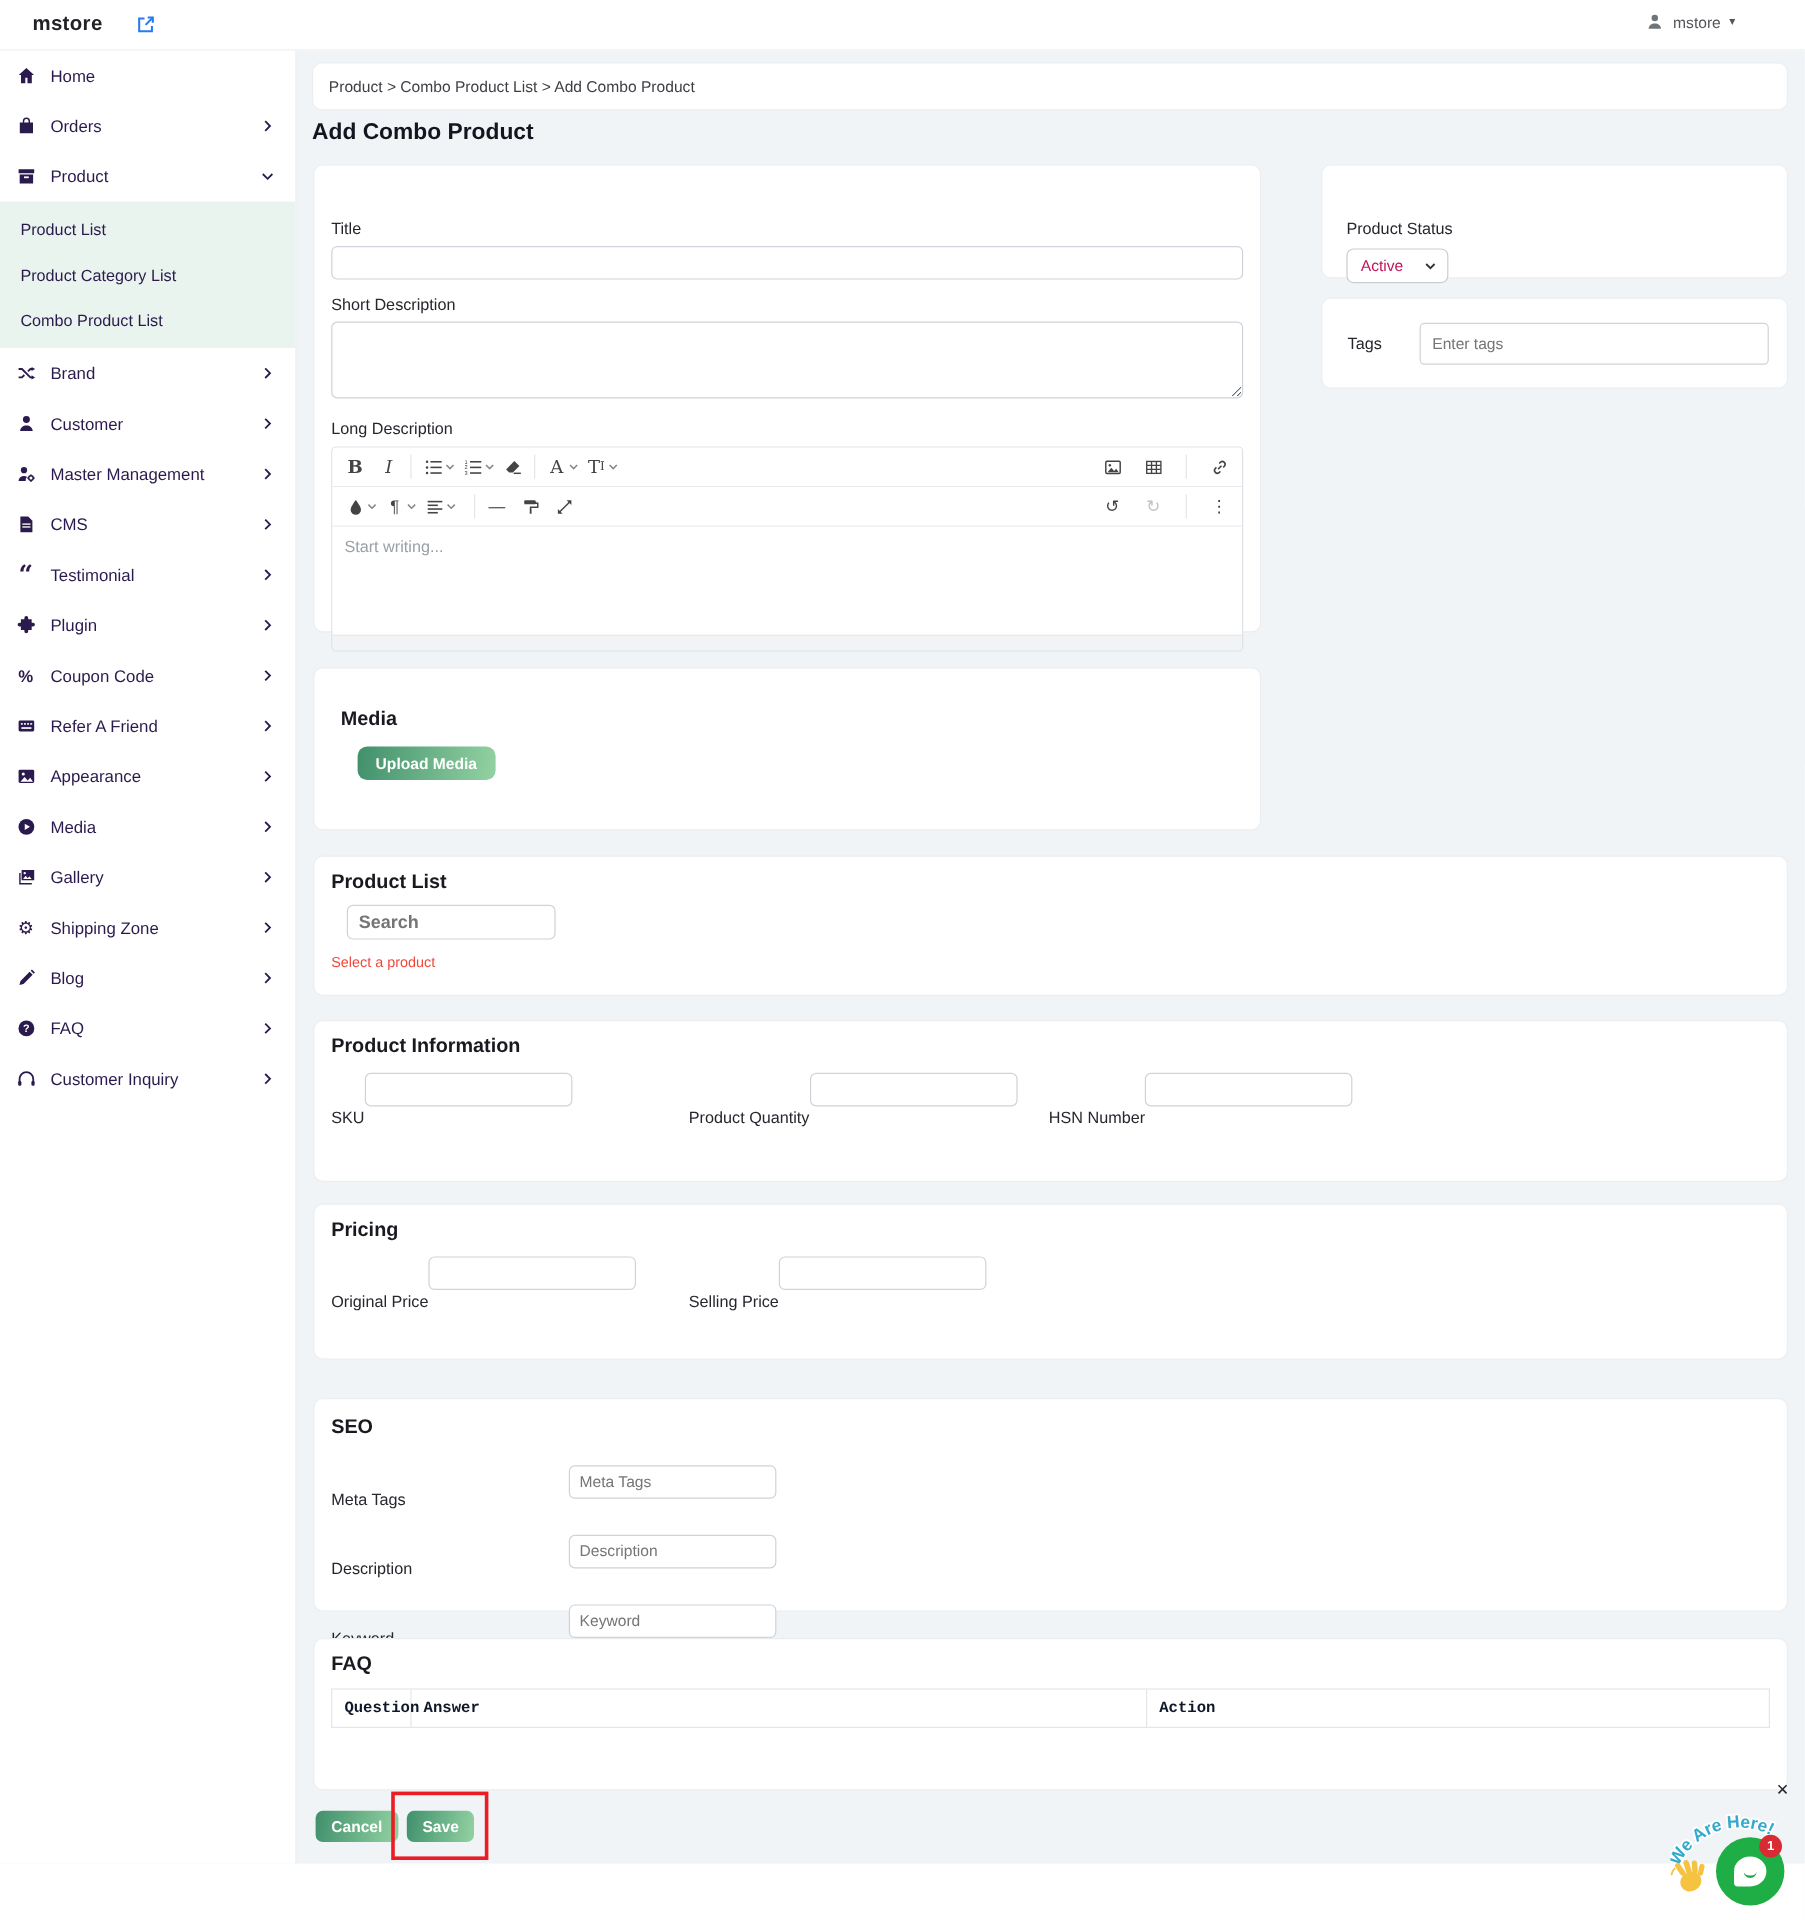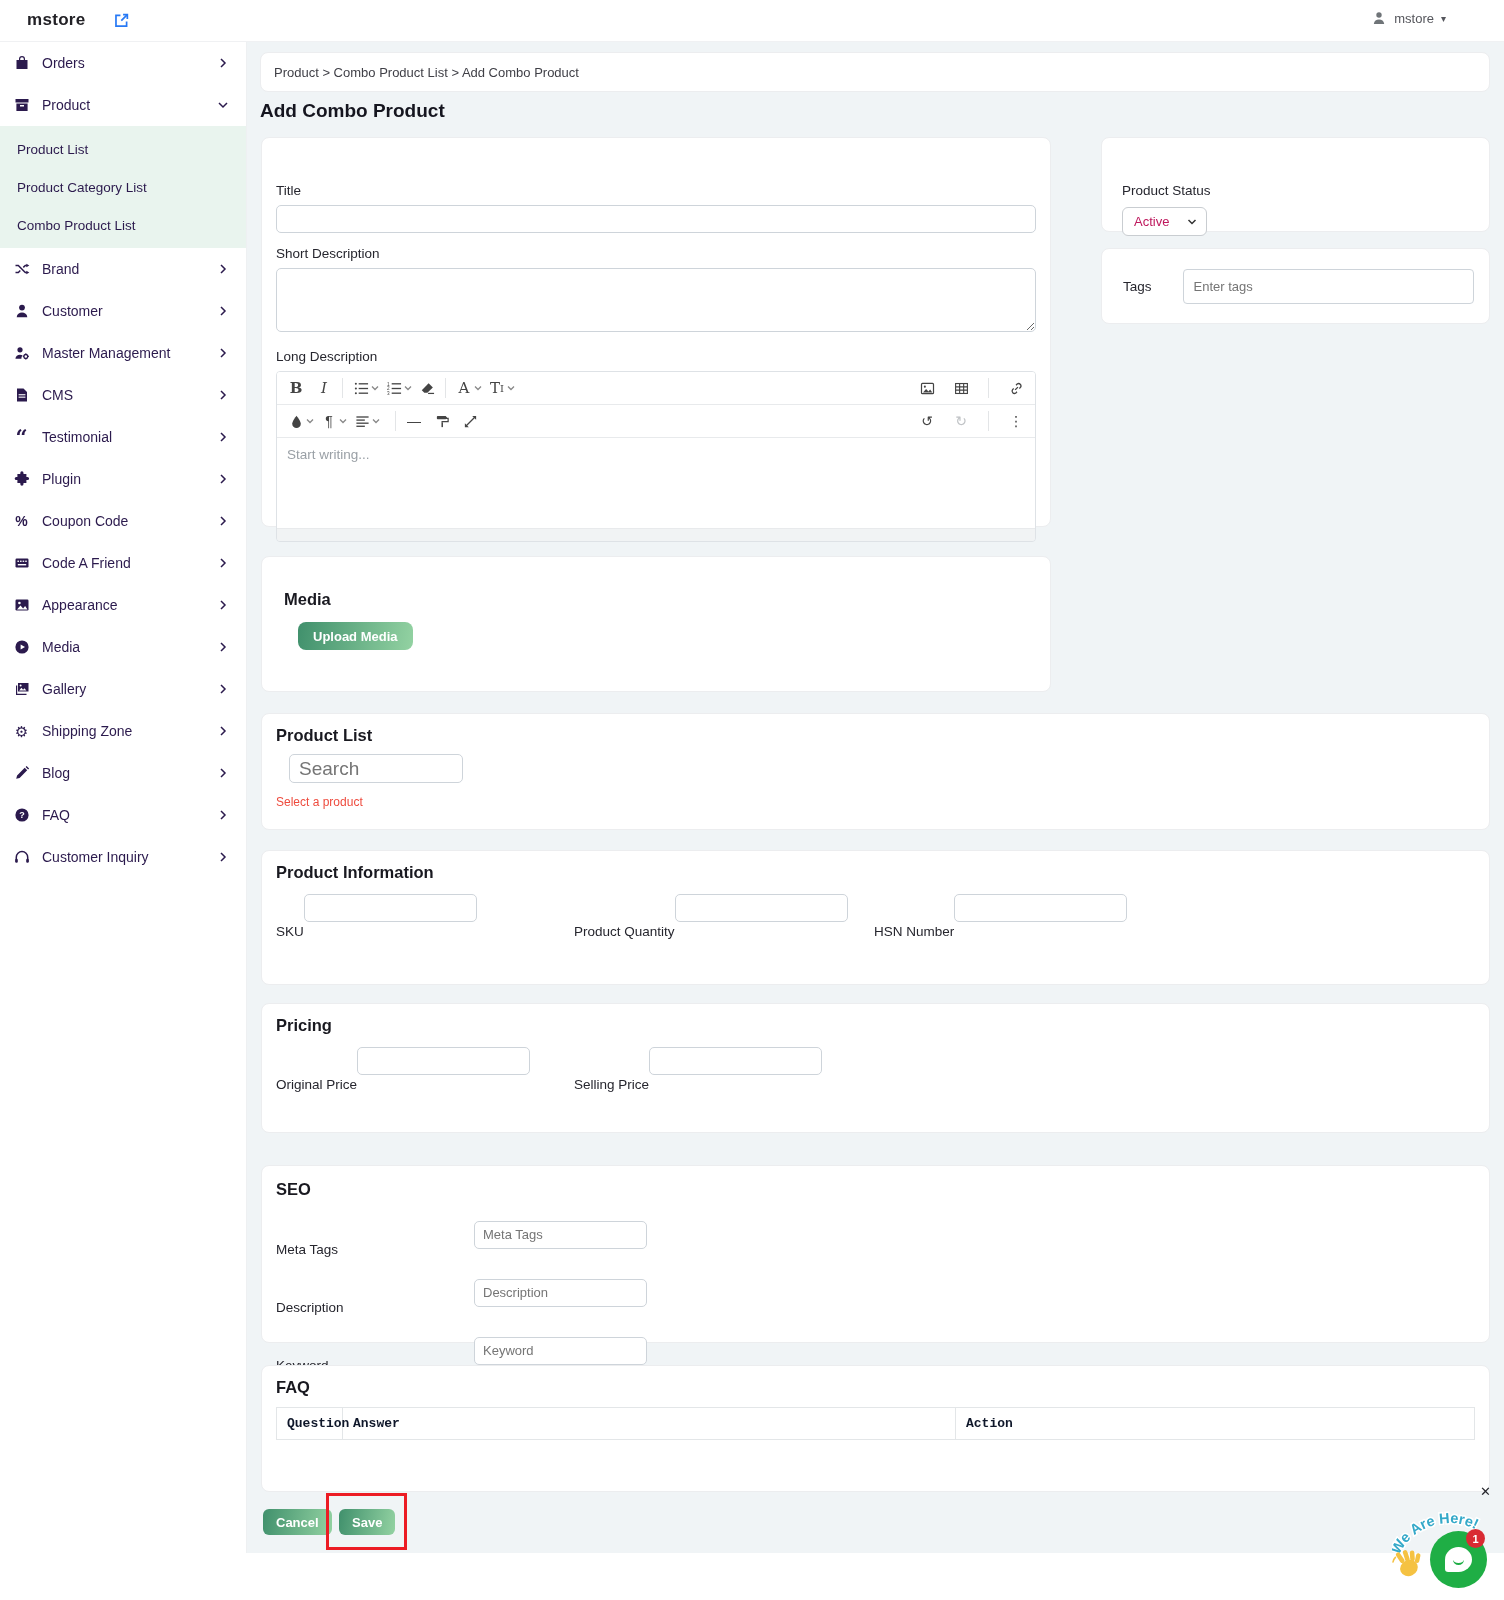--- a/index.html
+++ b/index.html
@@ -64,21 +64,21 @@
   .tags-input { flex:1; height:35px; border:1px solid #ced4da; border-radius:4px; font-size:13px; padding:0 10px; outline:none; font-family:"Liberation Sans",sans-serif; }
 
   
   .media-card { left:15px; top:514px; width:790px; height:136px; padding:33px 22px; }
   .sec-heading { font-size:16.5px; font-weight:700; color:#191920; }
   .grad-btn { display:inline-flex; align-items:center; justify-content:center; border:none; color:#fff; font-weight:700; font-family:"Liberation Sans",sans-serif; background:linear-gradient(100deg,#40906c 0%,#93d2a2 100%); cursor:pointer; }
   .upload-btn { margin-top:13px; margin-left:14px; height:28px; padding:0 15px; border-radius:8px; font-size:13px; }
 
   
   .plist-card { left:15px; top:671px; width:1229px; height:117px; padding:12px 14px; }
-  .search-input { margin-top:9px; margin-left:13px; width:174px; height:29px; border:1px solid #ced4da; border-radius:5px; font-size:19px; padding:0 9px; outline:none; font-family:"Liberation Sans",sans-serif; }
+  .search-input { margin-top:9px; margin-left:13px; width:174px; height:29px; border:1px solid #ced4da; border-radius:5px; font-size:15px; padding:0 9px; outline:none; font-family:"Liberation Sans",sans-serif;font-weight:bold; }
   .err-text { margin-top:12px; font-size:12px; color:#ee4b3e; }
 
   
   .pinfo-card { left:15px; top:808px; width:1229px; height:135px; padding:12px 14px; }
   .fields-row { display:flex; margin-top:12px; }
   .field-col { display:flex; flex-direction:row; }
   .field-col .f-label { margin-bottom:8px; }
   .sm-input { width:173px; height:28px; border:1px solid #ced4da; border-radius:5px; font-size:13px; padding:0 8px; outline:none; font-family:"Liberation Sans",sans-serif; }
 
   
@@ -129,20 +129,28 @@
         <circle cx="8" cy="5" r="2.7"></circle>
         <path d="M2.8 14c.3-2.9 2.5-4.4 5.2-4.4s4.9 1.5 5.2 4.4z"></path>
       </svg>
     <span class="uname">mstore</span>
     <span class="caret">▾</span>
   </div>
 </div>
 
 <div class="sidebar">
 
+  <div class="side-item">
+    <span class="sicon">
+        <svg viewBox="0 0 16 16" fill="currentColor">
+          <path d="M8 1.6 1.6 7.4h1.9v7h3.6v-4.6h1.8v4.6h3.6v-7h1.9z"></path>
+        </svg>
+      </span>
+    <span class="slabel">Home</span>
+  </div>
 
   <div class="side-item">
     <span class="sicon">
         <svg viewBox="0 0 16 16" fill="currentColor">
           <path d="M11 5V4a3 3 0 0 0-6 0v1H2.5v9h11V5zM6.2 4a1.8 1.8 0 0 1 3.6 0v1H6.2z"></path>
         </svg>
       </span>
     <span class="slabel">Orders</span>
     <span class="chev">
         <svg width="10" height="10" viewBox="0 0 10 10">
@@ -277,21 +285,21 @@
     <span class="sicon">
         <svg viewBox="0 0 16 16" fill="currentColor">
           <rect x="1.5" y="3.5" width="13" height="9" rx="1.2"></rect>
           <rect x="3.4" y="5.6" width="1.6" height="1.3" fill="#fff"></rect>
           <rect x="6" y="5.6" width="1.6" height="1.3" fill="#fff"></rect>
           <rect x="8.6" y="5.6" width="1.6" height="1.3" fill="#fff"></rect>
           <rect x="11.2" y="5.6" width="1.6" height="1.3" fill="#fff"></rect>
           <rect x="3.8" y="9" width="8.4" height="1.4" fill="#fff"></rect>
         </svg>
       </span>
-    <span class="slabel">Code A Friend</span>
+    <span class="slabel">Refer A Friend</span>
     <span class="chev">
         <svg width="10" height="10" viewBox="0 0 10 10">
           <path d="M3 1l4 4-4 4" stroke="currentColor" fill="none" stroke-width="1.5"></path>
         </svg>
       </span>
   </div>
 
   <div class="side-item">
     <span class="sicon">
         <svg viewBox="0 0 16 16" fill="currentColor">

